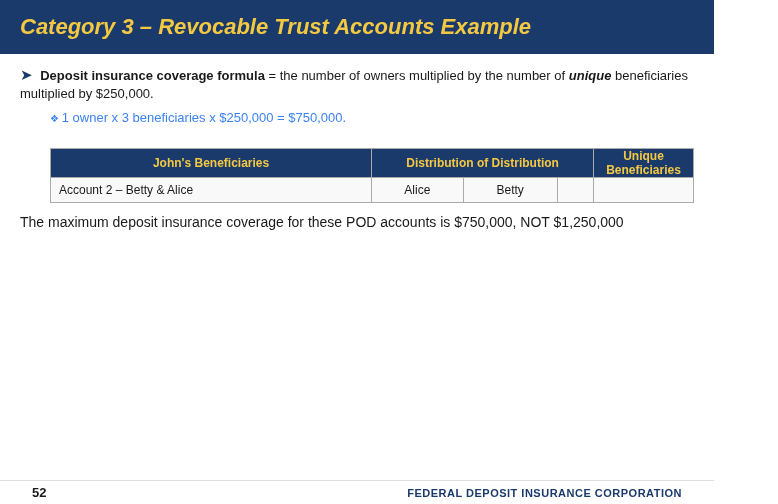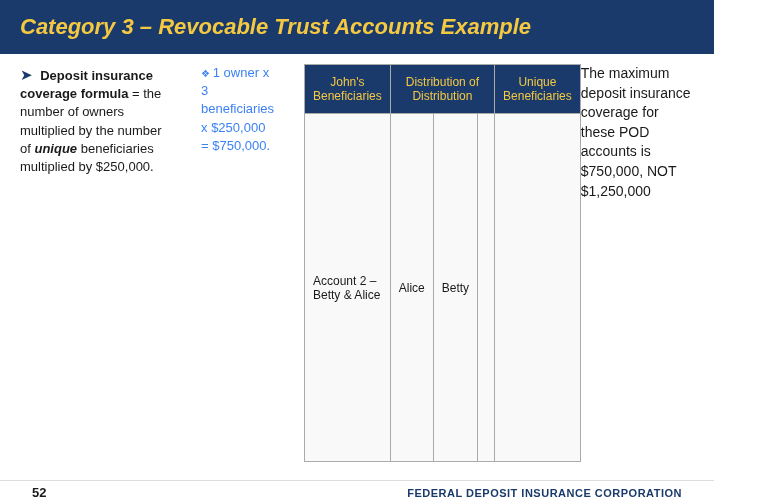--- a/index.html
+++ b/index.html
@@ -34,21 +34,21 @@
       color: #f5c842;
       font-size: 22px;
       font-weight: bold;
       font-style: italic;
     }
 
     .content {
       padding: 10px 20px 8px 20px;
       flex: 1;
       display: flex;
-      flex-direction: row;
+      flex-direction: column;
     }
 
     .bullet-main {
       font-size: 13px;
       color: #1a1a1a;
       margin-bottom: 6px;
       line-height: 1.4;
     }
 
     .bullet-main .arrow {
@@ -74,23 +74,23 @@
       border-collapse: collapse;
       margin-left: 30px;
       margin-bottom: 10px;
       width: calc(100% - 30px);
     }
 
     .table-header-row th {
       background: #1a3a6b;
       color: #f5c842;
       text-align: center;
-      padding: 10px 8px;
+      padding: 0 8px;
       font-size: 12px;
-      font-weight: normal;
+      font-weight: bold;
       border: 1px solid #aaa;
     }
 
     tbody tr td {
       border: 1px solid #aaa;
       padding: 5px 8px;
       font-size: 12px;
       color: #1a1a1a;
       text-align: center;
     }

